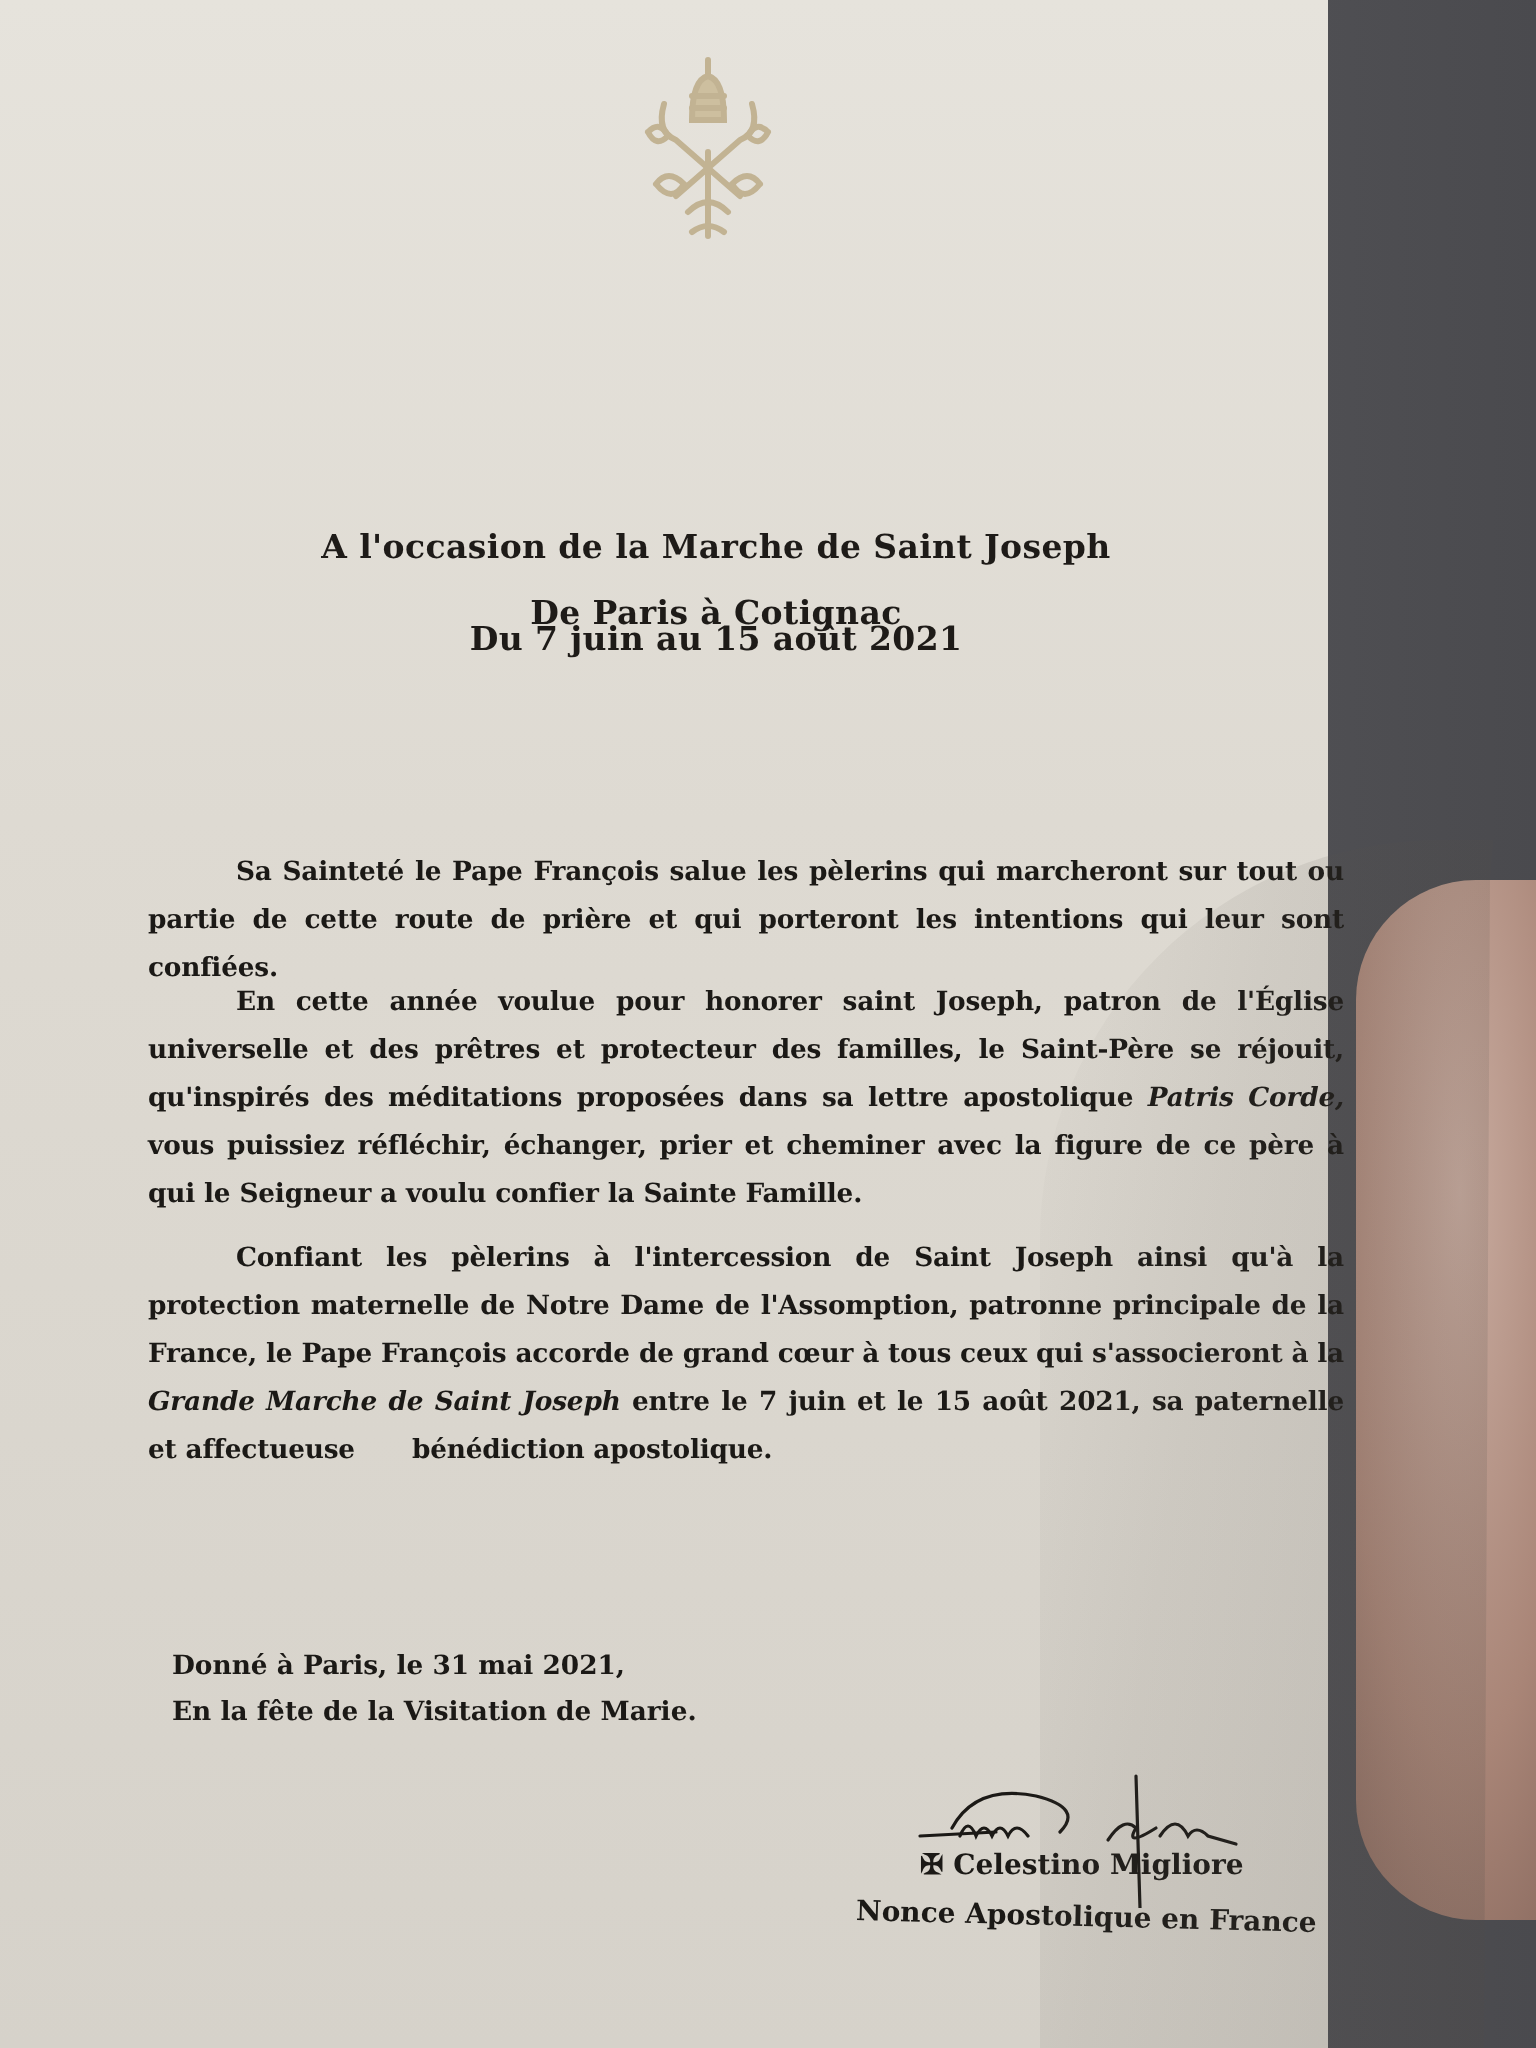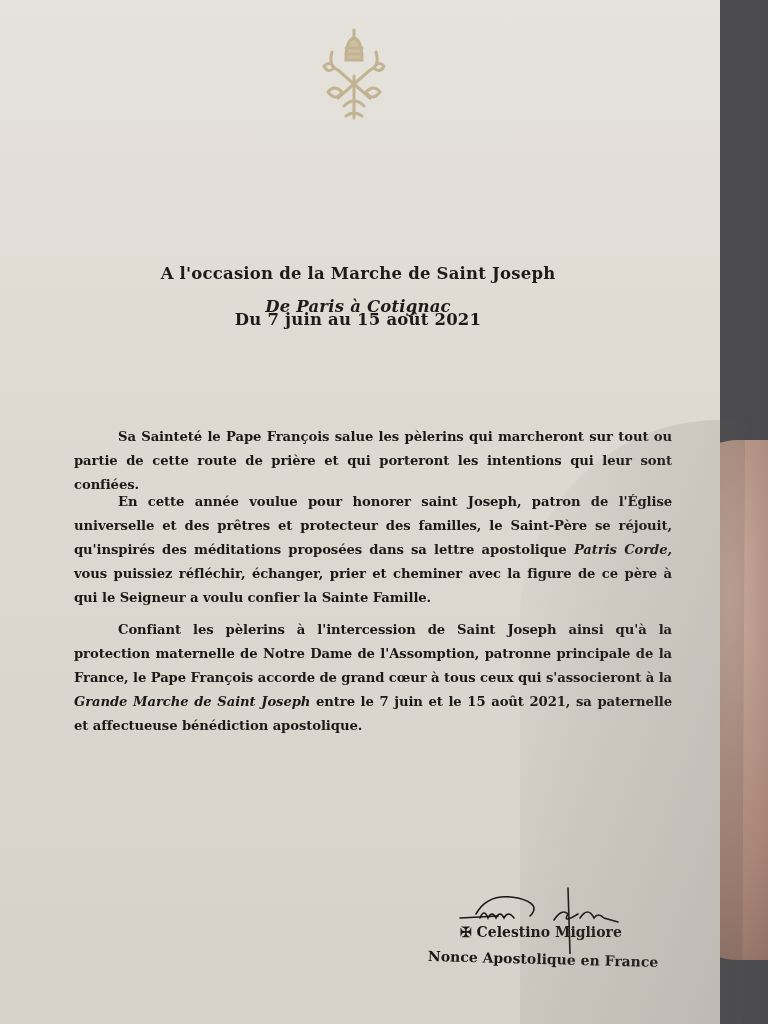--- a/index.html
+++ b/index.html
@@ -11,21 +11,21 @@
     .backdrop {
       position: absolute; inset: 0;
       background: linear-gradient(90deg, #6b6b6f 0%, #4a4a4e 100%);
     }
     .hand {
       position: absolute; right: -40px; top: 440px; width: 130px; height: 520px;
       background: radial-gradient(ellipse at 40% 30%, #c9aca0 0%, #a98577 55%, #7c5f55 100%);
       border-radius: 60px 20px 20px 60px;
     }
     .paper {
-      position: absolute; left: 0; top: 0; width: 720px; height: 1024px;
+      position: absolute; left: 0; top: 0; width: 664px; height: 1024px;
       background: linear-gradient(180deg, #e6e3dc 0%, #dedad2 40%, #d6d2ca 100%);
       clip-path: polygon(0 0, 768px 0, 768px 150px, 745px 440px, 742px 1024px, 0 1024px);
     }
     .paper::after {
       content: ""; position: absolute; left: 520px; top: 420px; width: 250px; height: 604px;
       background: linear-gradient(100deg, rgba(0,0,0,0) 0%, rgba(90,85,78,0.10) 35%, rgba(80,75,70,0.20) 100%);
       border-top-left-radius: 200px;
       pointer-events: none;
     }
     .emblem {
@@ -37,21 +37,21 @@
       font-size: 16.5px; color: #1e1b18; letter-spacing: 0.2px;
     }
     .para {
       position: absolute; left: 74px; width: 598px;
       font-family: "DejaVu Serif", serif; font-weight: bold;
       font-size: 13.2px; color: #1b1916; line-height: 24px;
       text-align: justify; letter-spacing: -0.1px;
     }
     .para .indent { display: inline-block; width: 44px; }
     .para em { font-style: italic; font-weight: bold; }
-    .para strong { font-weight: bold; }
+    .para strong { font-weight: bold; margin-left: 24px; }
     .dated {
       position: absolute; left: 86px; top: 822px;
       font-family: "DejaVu Serif", serif; font-weight: bold;
       font-size: 13.2px; color: #1b1916; line-height: 23px;
     }
     .sig-block {
       position: absolute; left: 428px; top: 884px; width: 240px;
       font-family: "DejaVu Serif", serif; font-weight: bold; color: #1b1916;
     }
     .signature { position: absolute; left: 30px; top: 0; width: 170px; height: 70px; }
@@ -78,35 +78,39 @@
       <path d="M66 40 Q60 34 56 42 Q62 48 66 40"></path>
       <path d="M10 66 Q16 58 24 66 Q18 76 10 66"></path>
       <path d="M62 66 Q56 58 48 66 Q54 76 62 66"></path>
       <path d="M36 50 L36 92"></path>
       <path d="M26 80 Q36 70 46 80"></path>
       <path d="M28 90 Q36 84 44 90"></path>
     </g>
   </svg>
 
   <div class="heading" style="top:264px;">A l'occasion de la Marche de Saint Joseph</div>
-  <div class="heading" style="top:297px;font-style:italic;">De Paris à Cotignac</div>
+  <div class="heading" style="top:297px;">De Paris à Cotignac</div>
   <div class="heading" style="top:310px;">Du 7 juin au 15 août 2021</div>
 
   <div class="para" style="top:425px;">
     <span class="indent"></span><span>Sa Sainteté le Pape François salue les pèlerins qui marcheront sur tout ou partie de cette route de prière et qui porteront les intentions qui leur sont confiées.</span>
   </div>
 
   <div class="para" style="top:490px;">
     <span class="indent"></span><span>En cette année voulue pour honorer saint Joseph, patron de l'Église universelle et des prêtres et protecteur des familles, le Saint-Père se réjouit, qu'inspirés des méditations proposées dans sa lettre apostolique </span><em>Patris Corde,</em><span> vous puissiez réfléchir, échanger, prier et cheminer avec la figure de ce père à qui le Seigneur a voulu confier la Sainte Famille.</span>
   </div>
 
   <div class="para" style="top:618px;">
     <span class="indent"></span><span>Confiant les pèlerins à l'intercession de Saint Joseph ainsi qu'à la protection maternelle de Notre Dame de l'Assomption, patronne principale de la France, le Pape François accorde de grand cœur à tous ceux qui s'associeront à la </span><em>Grande Marche de Saint Joseph</em><span> entre le 7 juin et le 15 août 2021, sa paternelle et affectueuse </span><strong>bénédiction apostolique</strong><span>.</span>
   </div>
 
+  <div class="dated">
+    <div>Donné à Paris, le 31 mai 2021,</div>
+    <div>En la fête de la Visitation de Marie.</div>
+  </div>
 
   <div class="sig-block">
     <svg class="signature" viewBox="0 0 170 70">
       <g fill="none" stroke="#1b1916" stroke-width="1.6" stroke-linecap="round">
         <path d="M2 34 L40 32"></path>
         <path d="M18 30 Q30 8 60 14 Q84 20 72 32"></path>
         <path d="M22 34 Q26 24 30 34 Q34 26 38 34 Q42 26 46 34 Q50 26 56 34"></path>
         <path d="M110 4 L112 70"></path>
         <path d="M96 36 Q104 24 110 30 Q104 40 120 30"></path>
         <path d="M122 34 Q130 22 136 34 Q140 28 146 34 L160 38"></path>

